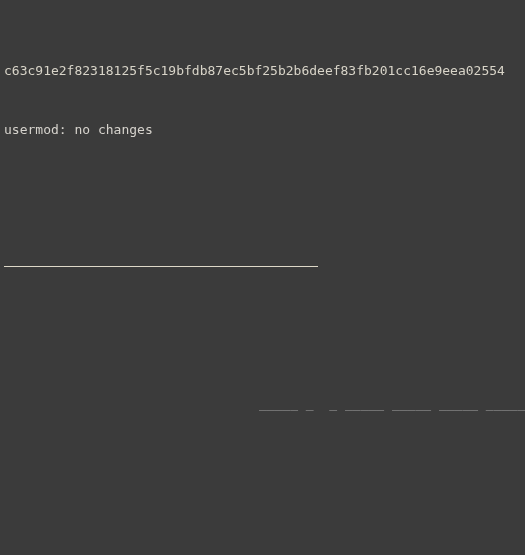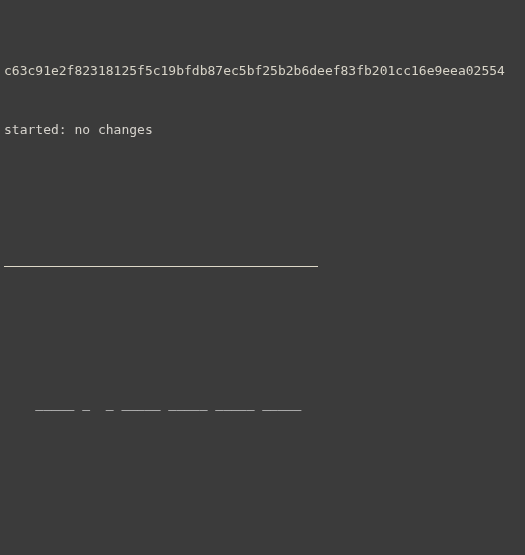--- a/index.html
+++ b/index.html
@@ -44,31 +44,32 @@
   .rule-line .bar {
     position: absolute;
     left: 0px;
     top: 9px;
     width: 314px;
     height: 1px;
     background: #ddd8c8;
   }
   .art {
     white-space: pre;
-    color: #ffffff;
+    color: #a3a3a3;
+    text-align: right;
   }
 </style>
 </head>
 <body>
 
 <div id="terminal">
   <div class="screen">
 
     <div class="line c-hash">c63c91e2f82318125f5c19bfdb87ec5bf25b2b6deef83fb201cc16e9eea02554</div>
-    <div class="line c-default">started: no changes</div>
+    <div class="line c-default">usermod: no changes</div>
 
     <div class="blank"></div>
     <div class="rule-line"><span class="bar"></span></div>
     <div class="blank"></div>
 
     <div class="line art">    _____ _  _ _____ _____ _____ _____</div>
     
     
     
     

